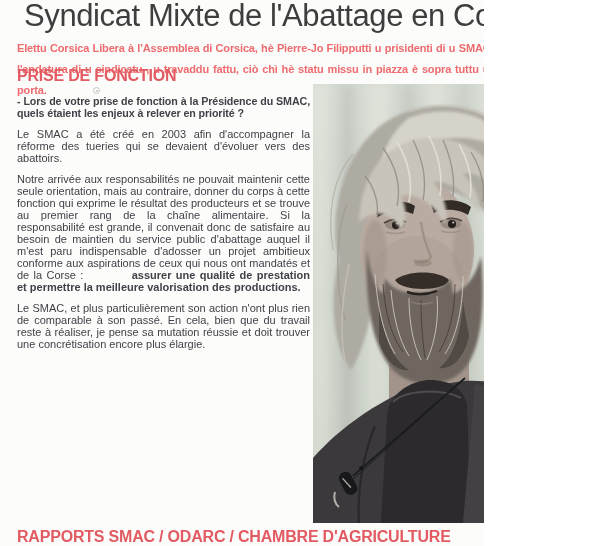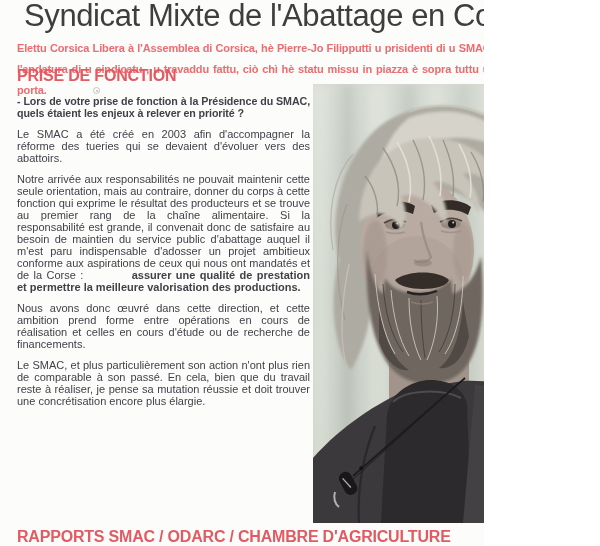--- a/index.html
+++ b/index.html
@@ -99,21 +99,20 @@
   <p class="lede">Elettu Corsica Libera à l'Assemblea di Corsica, hè Pierre-Jo Filipputti u prisidenti di u SMAC. Ci prisenta, oghji, l'andatura di u sindicatu , u travaddu fattu, ciò chì hè statu missu in piazza è sopra tuttu u prughjetti ch'eddu porta.</p>
 
   <h2 class="section-heading heading-prise">PRISE DE FONCTION</h2>
 
   <span class="scan-artifact"></span>
 
   <div class="body-col">
     <p class="question">- Lors de votre prise de fonction à la Présidence du SMAC, quels étaient les enjeux à relever en priorité ?</p>
     <p>Le SMAC a été créé en 2003 afin d'accompagner la réforme des tueries qui se devaient d'évoluer vers des abattoirs.</p>
     <p><span>Notre arrivée aux responsabilités ne pouvait maintenir cette seule orientation, mais au contraire, donner du corps à cette fonction qui exprime le résultat des producteurs et se trouve au premier rang de la chaîne alimentaire. Si la responsabilité est grande, il convenait donc de satisfaire au besoin de maintien du service public d'abattage auquel il m'est paru indispensable d'adosser un projet ambitieux conforme aux aspirations de ceux qui nous ont mandatés et de la Corse : </span><strong>assurer une qualité de prestation et permettre la meilleure valorisation des productions.</strong></p>
-    <p>Nous avons donc œuvré dans cette direction, et cette ambition prend forme entre opérations en cours de réalisation et celles en cours d'étude ou de recherche de financements.</p>
     <p>Le SMAC, et plus particulièrement son action n'ont plus rien de comparable à son passé. En cela, bien que du travail reste à réaliser, je pense sa mutation réussie et doit trouver une concrétisation encore plus élargie.</p>
   </div>
 
   <div class="photo">
     <svg viewBox="0 0 284 439" xmlns="http://www.w3.org/2000/svg">
       <defs>
         <filter id="soft" x="-20%" y="-20%" width="140%" height="140%">
             <feGaussianBlur stdDeviation="4"></feGaussianBlur>
           </filter>
         <filter id="soft2" x="-20%" y="-20%" width="140%" height="140%">

